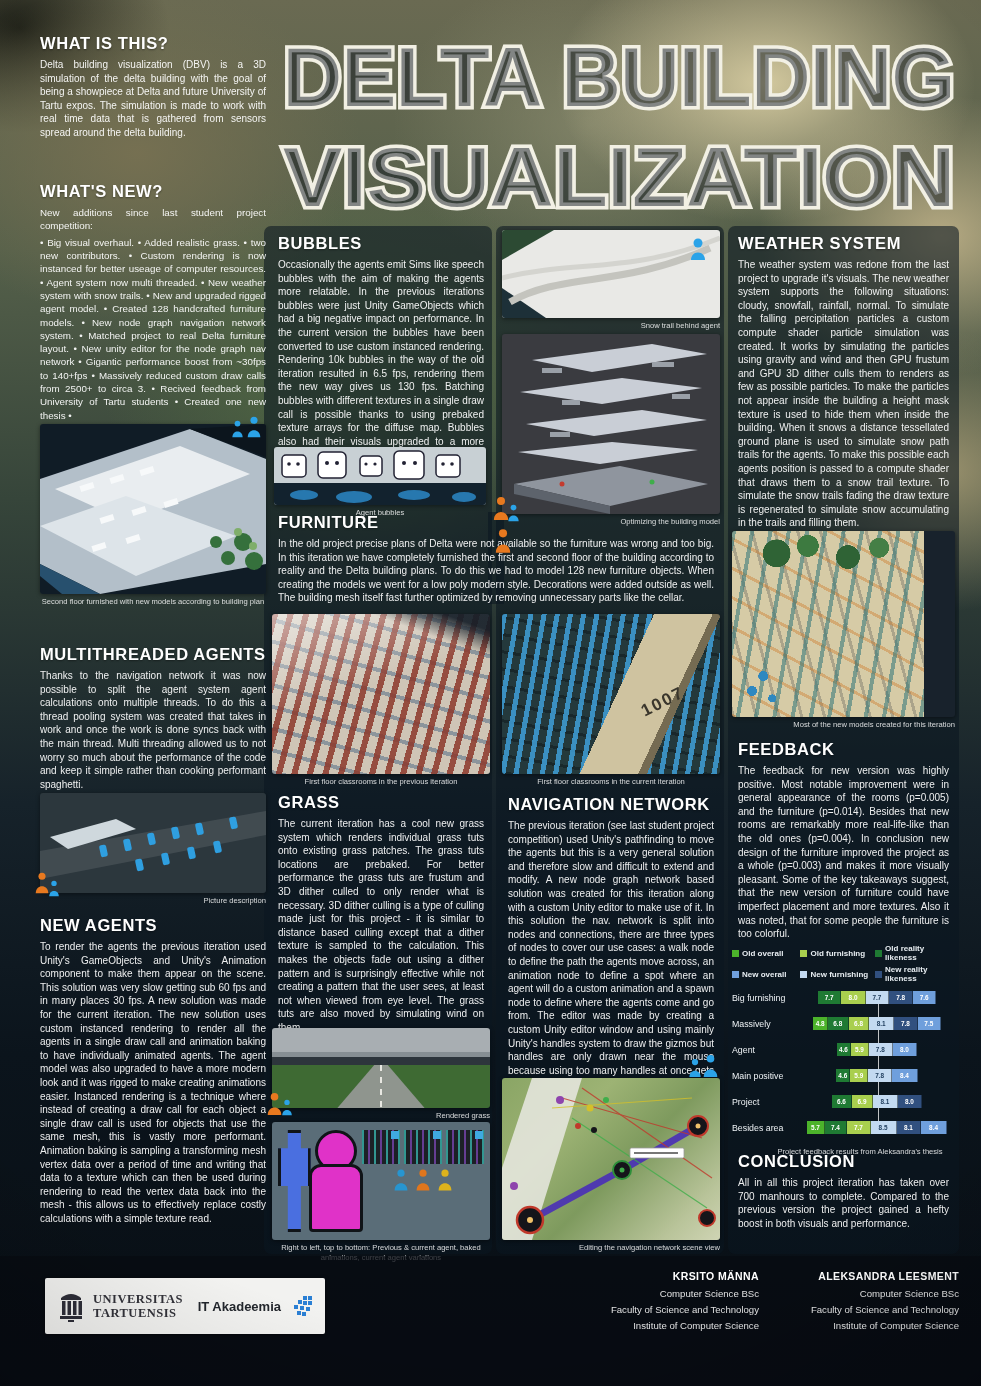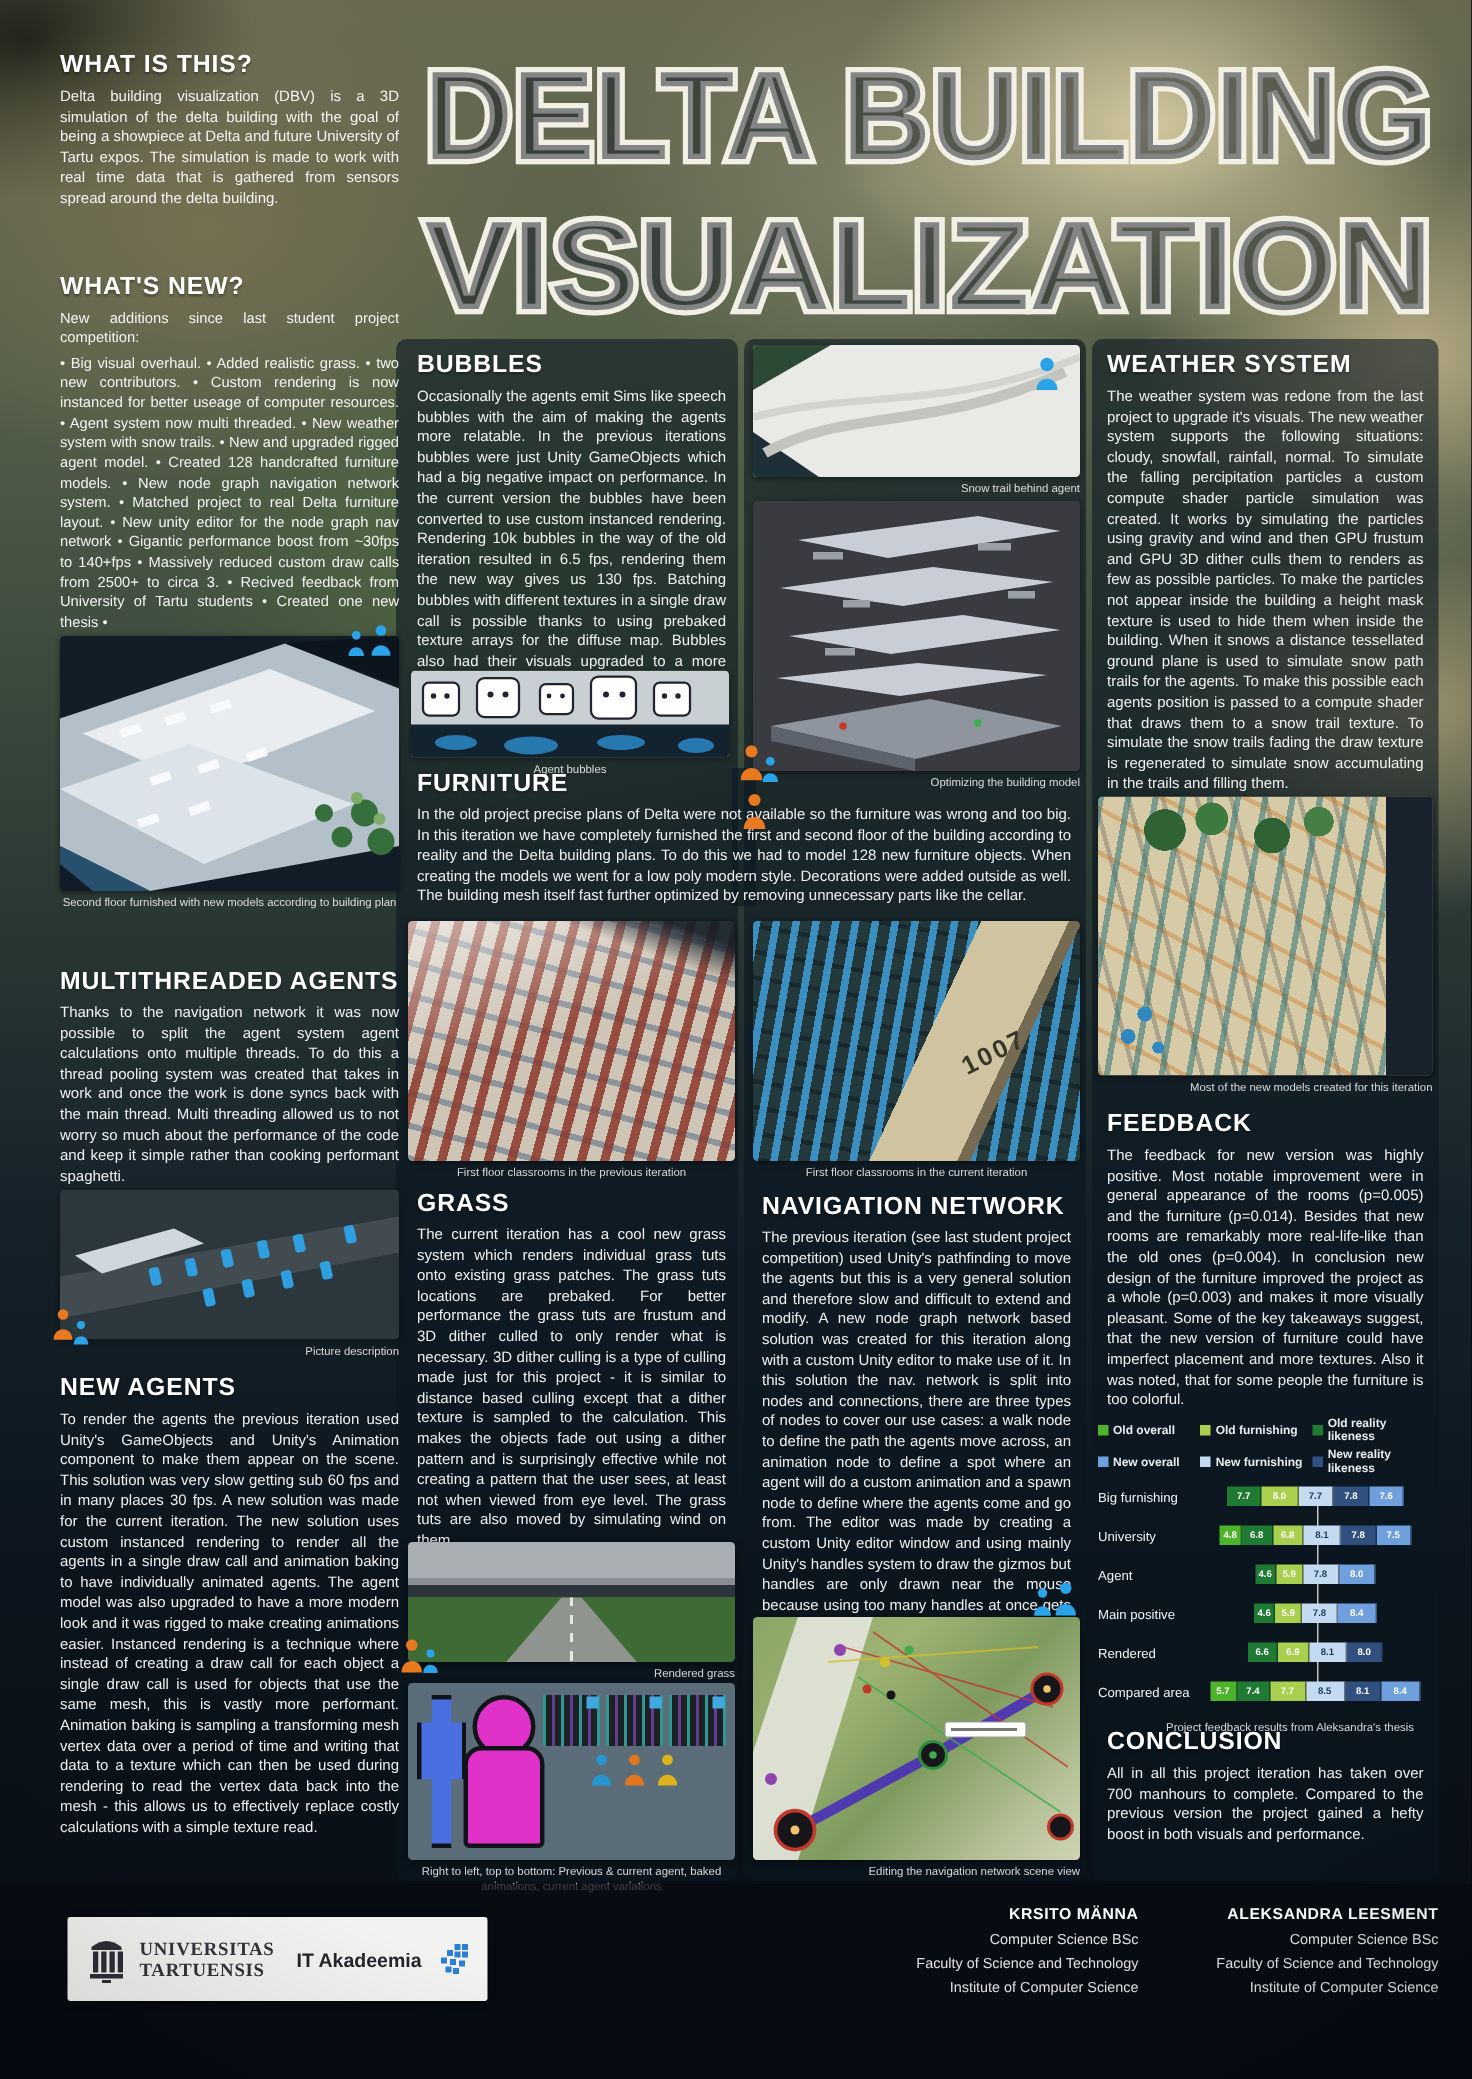--- a/index.html
+++ b/index.html
@@ -510,21 +510,21 @@
           <span class="clab">Big furnishing</span>
           <div class="cbar">
             <span class="cseg" style="width: 23.485px; background: rgb(31, 122, 51);">7.7</span>
             <span class="cseg" style="width: 24.4px; background: rgb(169, 207, 78);">8.0</span>
             <span class="cseg dk" style="width: 23.485px; background: rgb(195, 218, 241);">7.7</span>
             <span class="cseg" style="width: 23.79px; background: rgb(49, 80, 127);">7.8</span>
             <span class="cseg" style="width: 23.18px; background: rgb(111, 159, 220);">7.6</span>
           </div>
         </div>
         <div class="crow">
-          <span class="clab">University</span>
+          <span class="clab">Massively</span>
           <div class="cbar">
             <span class="cseg" style="width: 14.64px; background: rgb(76, 179, 43);">4.8</span>
             <span class="cseg" style="width: 20.74px; background: rgb(31, 122, 51);">6.8</span>
             <span class="cseg" style="width: 20.74px; background: rgb(169, 207, 78);">6.8</span>
             <span class="cseg dk" style="width: 24.705px; background: rgb(195, 218, 241);">8.1</span>
             <span class="cseg" style="width: 23.79px; background: rgb(49, 80, 127);">7.8</span>
             <span class="cseg" style="width: 22.875px; background: rgb(111, 159, 220);">7.5</span>
           </div>
         </div>
         <div class="crow">
@@ -539,30 +539,30 @@
         <div class="crow">
           <span class="clab">Main positive</span>
           <div class="cbar">
             <span class="cseg" style="width: 14.03px; background: rgb(31, 122, 51);">4.6</span>
             <span class="cseg" style="width: 17.995px; background: rgb(169, 207, 78);">5.9</span>
             <span class="cseg dk" style="width: 23.79px; background: rgb(195, 218, 241);">7.8</span>
             <span class="cseg" style="width: 25.62px; background: rgb(111, 159, 220);">8.4</span>
           </div>
         </div>
         <div class="crow">
-          <span class="clab">Rendered</span>
+          <span class="clab">Project</span>
           <div class="cbar">
             <span class="cseg" style="width: 20.13px; background: rgb(31, 122, 51);">6.6</span>
             <span class="cseg" style="width: 21.045px; background: rgb(169, 207, 78);">6.9</span>
             <span class="cseg dk" style="width: 24.705px; background: rgb(195, 218, 241);">8.1</span>
             <span class="cseg" style="width: 24.4px; background: rgb(49, 80, 127);">8.0</span>
           </div>
         </div>
         <div class="crow">
-          <span class="clab">Compared area</span>
+          <span class="clab">Besides area</span>
           <div class="cbar">
             <span class="cseg" style="width: 17.385px; background: rgb(76, 179, 43);">5.7</span>
             <span class="cseg" style="width: 22.57px; background: rgb(31, 122, 51);">7.4</span>
             <span class="cseg" style="width: 23.485px; background: rgb(169, 207, 78);">7.7</span>
             <span class="cseg dk" style="width: 25.925px; background: rgb(195, 218, 241);">8.5</span>
             <span class="cseg" style="width: 24.705px; background: rgb(49, 80, 127);">8.1</span>
             <span class="cseg" style="width: 25.62px; background: rgb(111, 159, 220);">8.4</span>
           </div>
         </div>
       </div>

